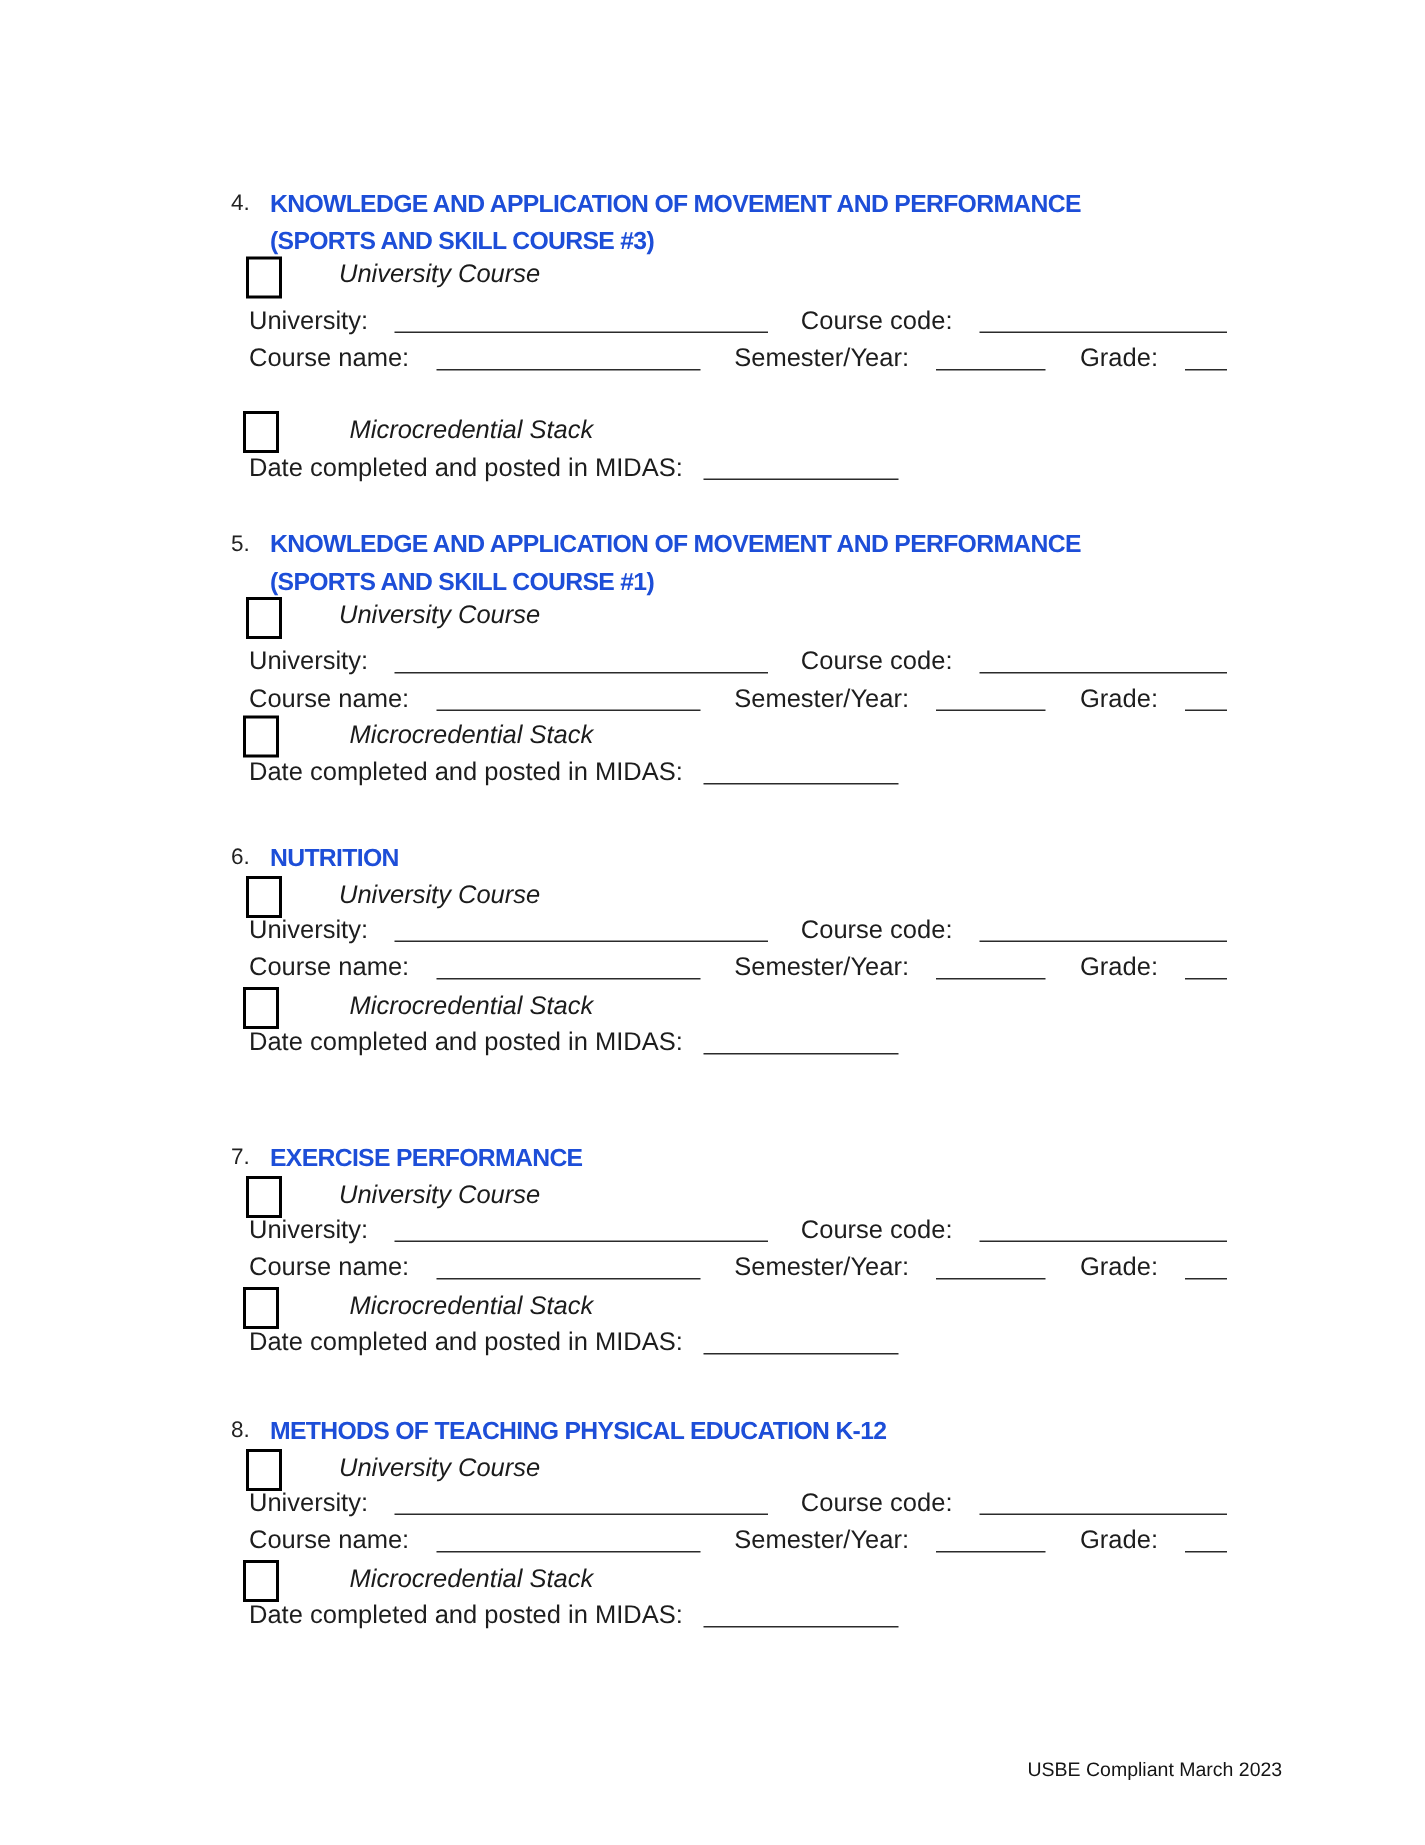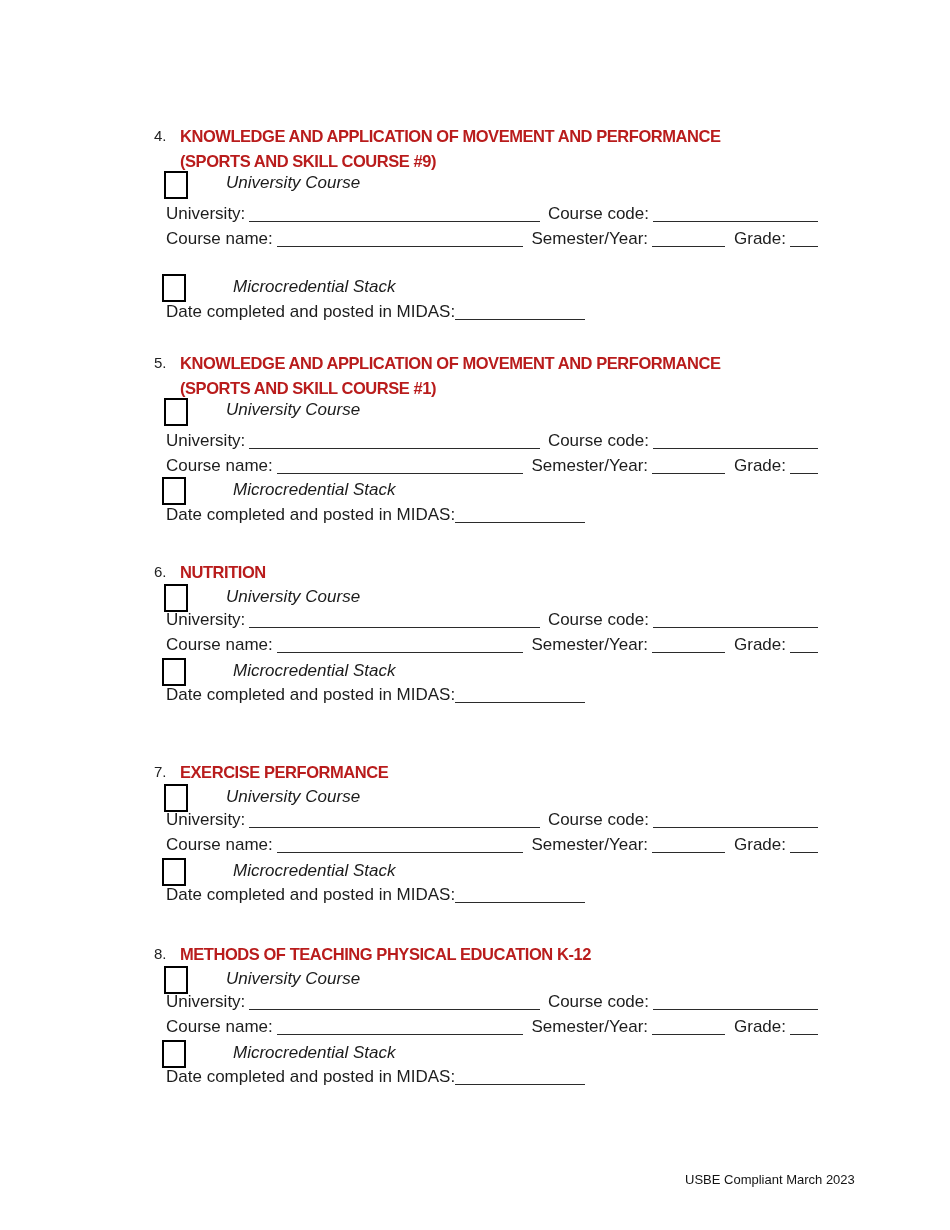--- a/index.html
+++ b/index.html
@@ -3,29 +3,29 @@
 <meta charset="utf-8">
 <style>
   html,body{margin:0;padding:0;background:#ffffff;}
   .page{position:relative;width:950px;height:1230px;background:#fff;overflow:hidden;
         font-family:"Liberation Sans","DejaVu Sans",sans-serif;color:#1d1d1d;}
   .redhead{position:absolute;left:167px;top:102px;font-size:17px;line-height:25px;
            letter-spacing:-0.2px;white-space:nowrap;color:var(--red,#e02826);}
   .item{position:absolute;left:0;width:100%;}
   .num{position:absolute;left:154px;top:3px;font-size:15px;color:#222;}
   .t1{position:absolute;left:180px;top:0;font-weight:700;font-size:16.5px;
-      letter-spacing:-0.45px;line-height:25px;white-space:nowrap;color:#b91c1c;}
+      letter-spacing:-0.45px;line-height:25px;white-space:nowrap;color:#1d4ed8;}
   .t2{top:25px;}
   .cb{position:absolute;width:20px;height:24px;border:2.5px solid #000;background:transparent;z-index:2;}
   .cb-u{left:164px;top:var(--cbu);}
   .cb-m{left:162px;top:var(--cbm);}
   .ilbl{position:absolute;font-style:italic;font-size:17px;line-height:20px;white-space:nowrap;color:#1b1b1b;}
   .il-u{left:226px;top:var(--lbu);}
   .il-m{left:233px;top:var(--lbm);}
-  .frow{position:absolute;left:166px;display:flex;align-items:flex-end;height:22px;}
+  .frow{position:absolute;left:166px;display:flex;align-items:flex-end;height:22px;gap:14px;}
   .r-univ{top:var(--ru);width:652px;}
   .r-course{top:var(--rc);width:652px;}
   .r-midas{top:var(--rm);text-align:right;}
   .lab{font-size:17px;line-height:21px;white-space:pre;color:#1d1d1d;}
   .ml{margin-left:8px;}
   .ml2{margin-left:9px;}
   .fl{height:16px;border-bottom:1.6px solid #2b2b2b;margin:0 0 2px 4px;}
   .grow{flex:1 1 auto;}
   .w165{width:165px;}
   .w73{width:73px;}
@@ -35,21 +35,21 @@
 </style>
 </head>
 <body>
 
 <div class="page" style="--red: #e02826;">
 
 
   <section class="item" style="top:124px; --cbu:47px; --lbu:49px; --ru:78px; --rc:103px; --cbm:150px; --lbm:153px; --rm:176px;">
     <span class="num">4.</span>
     <div class="t1">KNOWLEDGE AND APPLICATION OF MOVEMENT AND PERFORMANCE</div>
-    <div class="t1 t2">(SPORTS AND SKILL COURSE #9)</div>
+    <div class="t1 t2">(SPORTS AND SKILL COURSE #3)</div>
     <span class="cb cb-u"></span>
     <span class="ilbl il-u">University Course</span>
     <div class="frow r-univ">
       <span class="lab">University:</span>
       <span class="fl grow"></span>
       <span class="lab ml">Course code:</span>
       <span class="fl w165"></span>
     </div>
     <div class="frow r-course">
       <span class="lab">Course name:</span>

